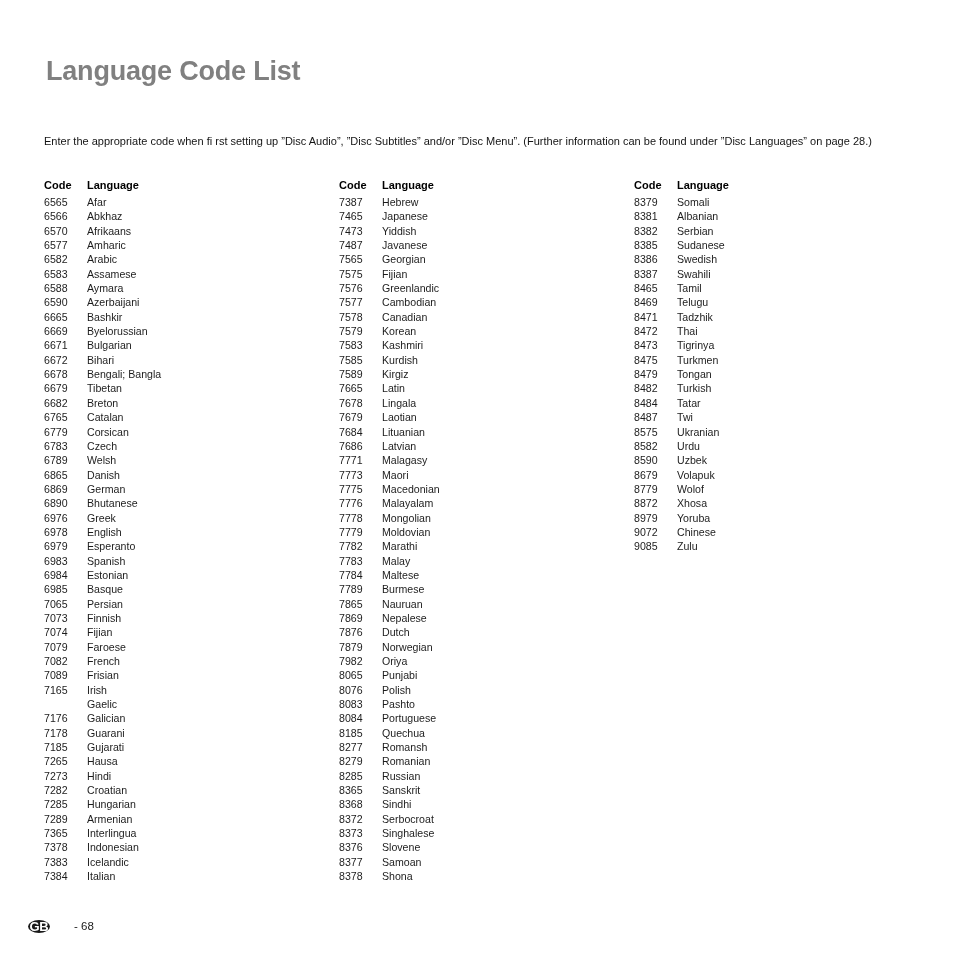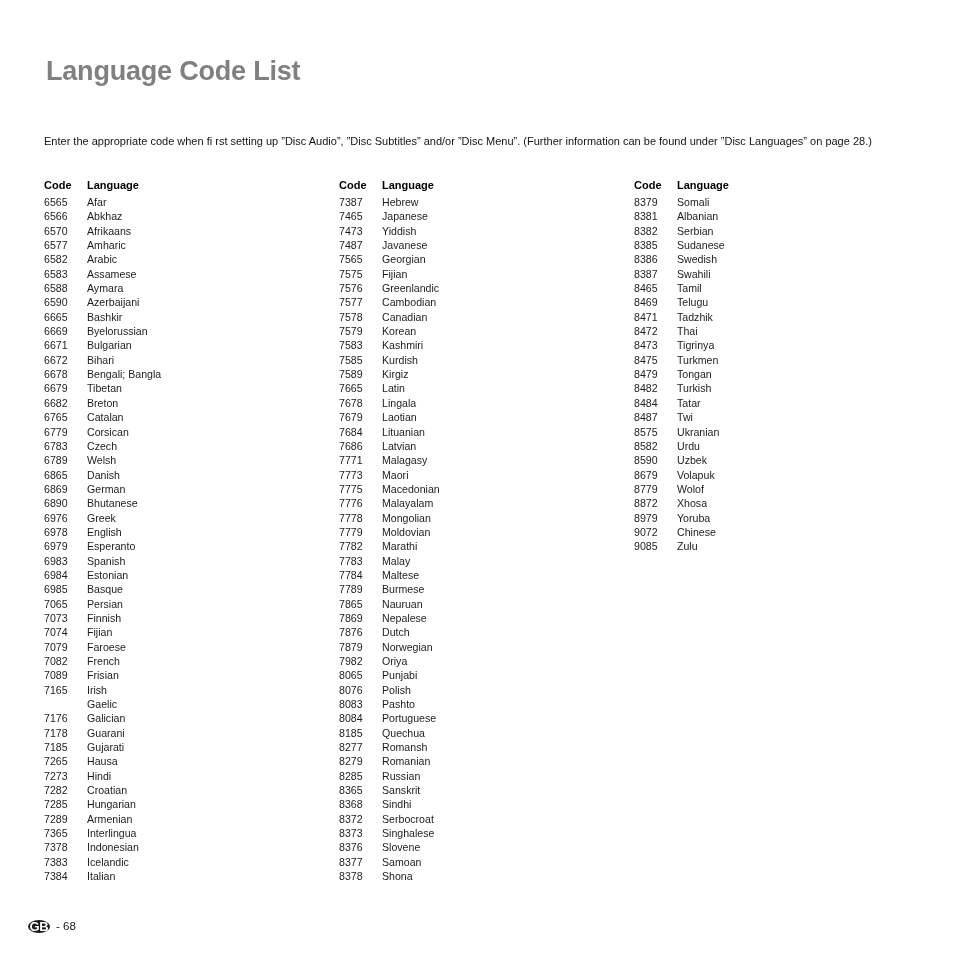--- a/index.html
+++ b/index.html
@@ -109,21 +109,21 @@
     height: 13px;
     border-radius: 50%;
     background: #1a1a1a;
     color: #ffffff;
     font-size: 13px;
     font-weight: bold;
     letter-spacing: -0.3px;
   }
 
   .footer-page {
-    margin-left: 6px;
+    margin-left: 24px;
     font-size: 11.5px;
     color: #1a1a1a;
     white-space: nowrap;
   }
 </style>
 </head>
 <body>
 
 <div class="page">
 

